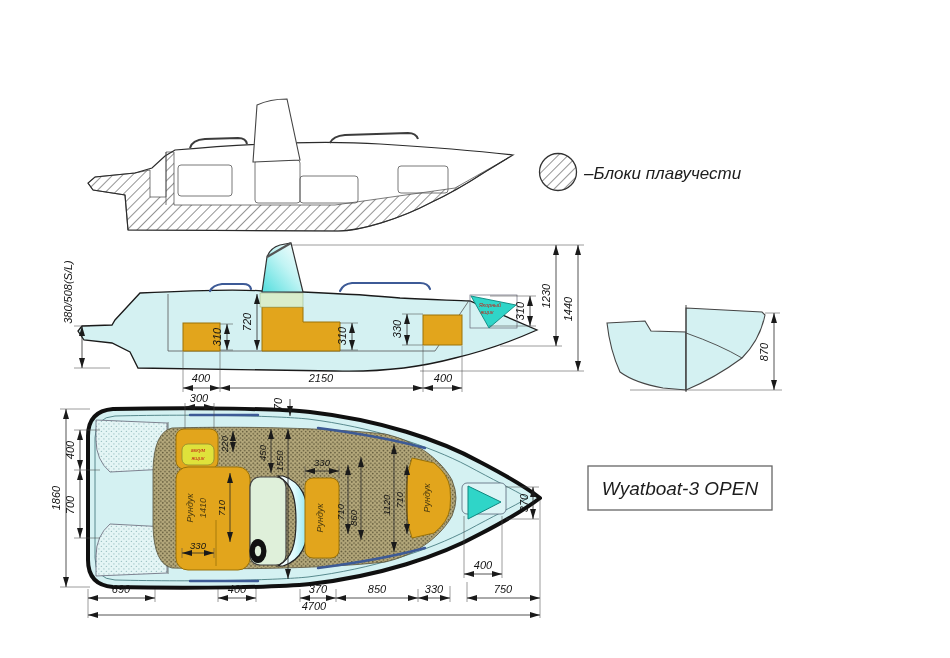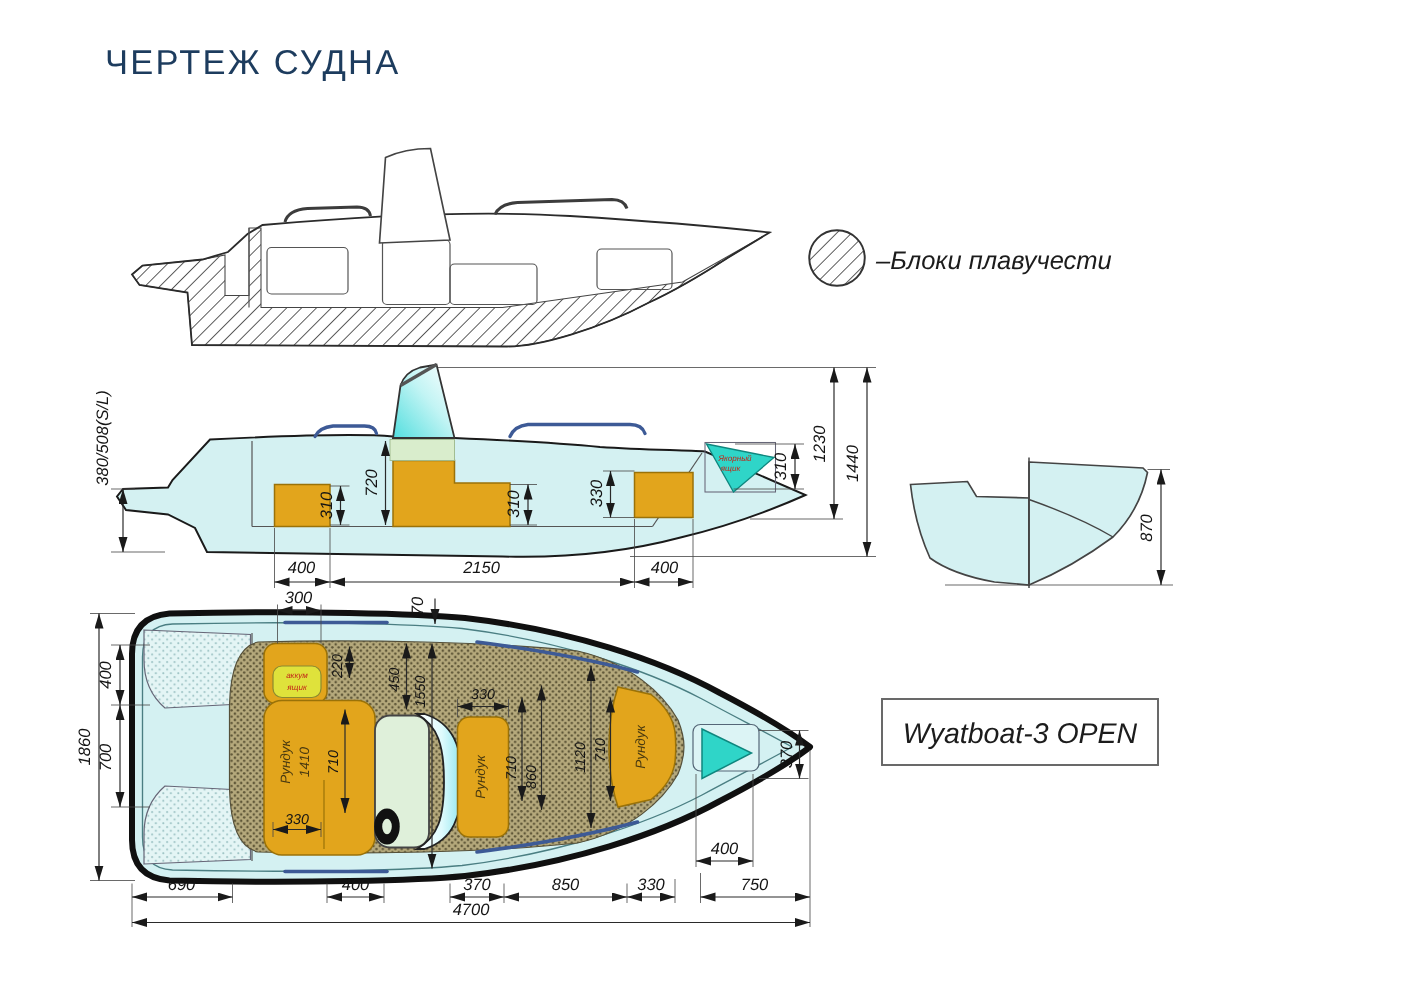--- a/index.html
+++ b/index.html
@@ -21,21 +21,20 @@
           fill:#1c1c1c;}
   .dl{stroke:#2a2a2a;stroke-width:0.8;marker-start:url(#arrS);marker-end:url(#arrE);}
   .xl{stroke:#4a4a4a;stroke-width:0.55;}
   .thin{stroke:#555;stroke-width:0.8;fill:none;}
   .blk{fill:#e2a51c;stroke:#9a7208;stroke-width:1;}
 </style>
 </head>
 <body>
 
 <div class="stage">
-  <div class="page-title">ЧЕРТЕЖ СУДНА</div>
 
   <svg width="950" height="658" viewBox="0 0 950 658">
     <defs>
       <pattern id="hatch" width="7" height="7" patternUnits="userSpaceOnUse" patternTransform="rotate(45)">
         <rect width="7" height="7" fill="#ffffff"></rect>
         <line x1="0" y1="0" x2="0" y2="7" stroke="#3a3a3a" stroke-width="1.1"></line>
       </pattern>
       <pattern id="dots" width="4.2" height="4.2" patternUnits="userSpaceOnUse">
         <rect width="4.2" height="4.2" fill="#b5a97c"></rect>
         <circle cx="1.2" cy="1.2" r="0.85" fill="#5f5738"></circle>

